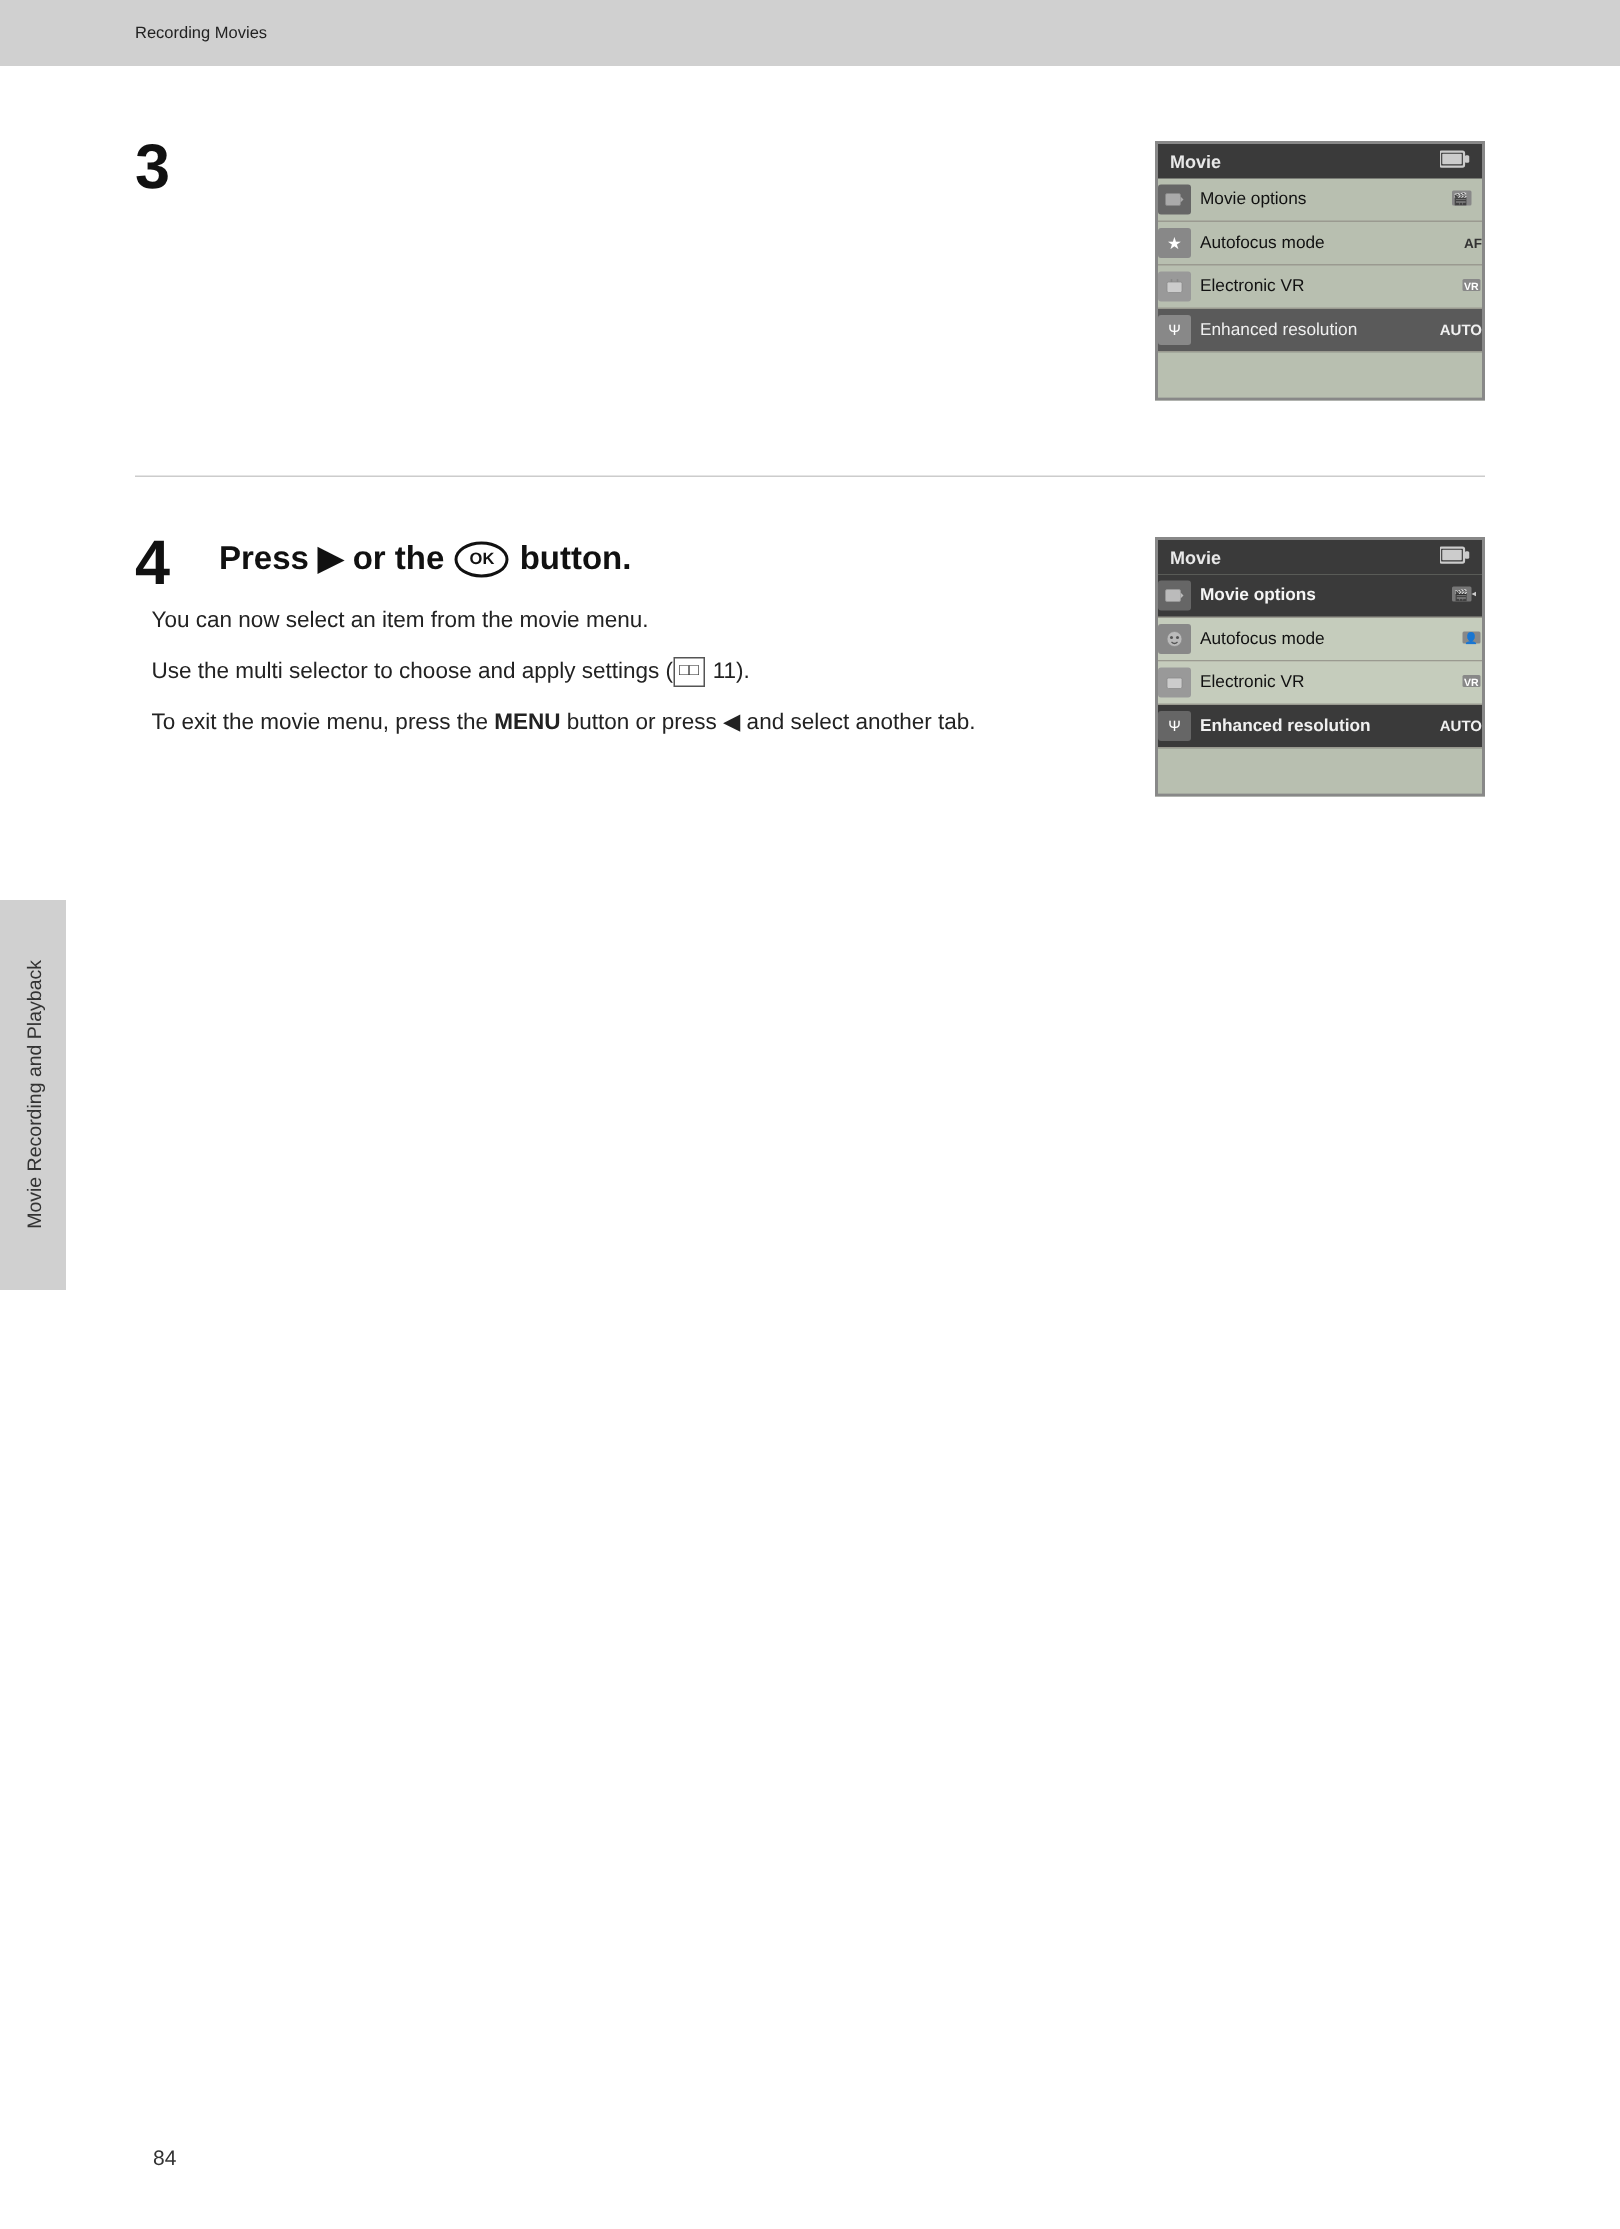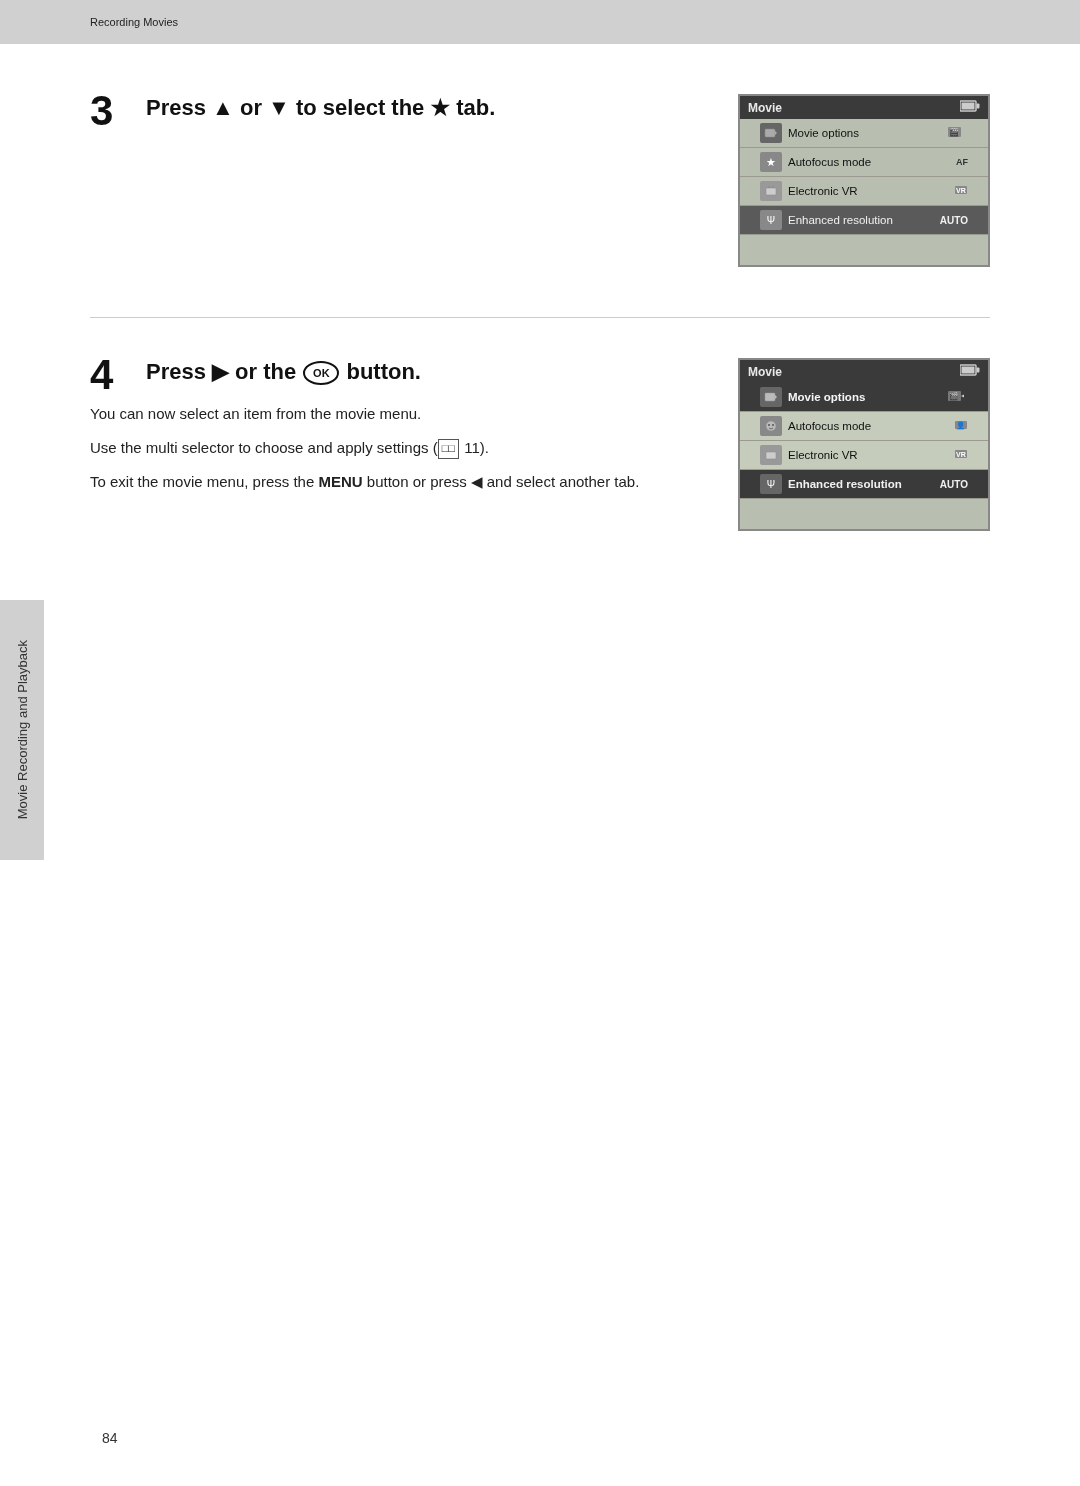--- a/index.html
+++ b/index.html
@@ -65,30 +65,30 @@
       color: #111;
       line-height: 1.3;
       margin-bottom: 16px;
     }
 
     .step-body {
       font-size: 15px;
       font-family: Arial, sans-serif;
       color: #222;
       line-height: 1.6;
-      margin-left: 0;
+      margin-left: 11px;
     }
 
     .step-body p {
       margin-bottom: 10px;
     }
 
     
     .lcd-screen {
-      width: 252px;
+      width: 220px;
       min-height: 160px;
       background: #b8bfb0;
       border: 2px solid #888;
       flex-shrink: 0;
       font-family: Arial, sans-serif;
       font-size: 12px;
       overflow: hidden;
     }
 
     .lcd-title-bar {
@@ -98,21 +98,21 @@
       font-size: 12px;
       font-weight: bold;
       display: flex;
       justify-content: space-between;
       align-items: center;
     }
 
     .lcd-row {
       display: flex;
       align-items: center;
-      padding: 4px 20px;
+      padding: 4px 0;
       border-bottom: 1px solid #9a9a90;
       min-height: 28px;
     }
 
     .lcd-row.highlighted {
       background: #5a5a5a;
     }
 
     .lcd-icon {
       width: 22px;
@@ -280,25 +280,20 @@
 <div class="top-bar">
   <span class="top-bar-title">Recording Movies</span>
 </div>
 
 <div class="content">
 
   <div class="step-section">
     <div class="step-left">
       <div class="step-heading-wrap">
         <span class="step-number">3</span>
-        <div class="step-heading-content">
-          <span class="step-heading">
-            Press <span class="tri-up"></span> or <span class="tri-down"></span> to select the ★ tab.
-          </span>
-        </div>
       </div>
     </div>
 
     <div class="lcd-screen">
       <div class="lcd-title-bar">
         <span class="lcd-title-text">Movie</span>
         <span>
           <svg width="20" height="12" viewBox="0 0 20 12">
             <rect x="0" y="1" width="16" height="10" rx="1" fill="none" stroke="#ccc" stroke-width="1.5"></rect>
             <rect x="16.5" y="3.5" width="3" height="5" rx="1" fill="#ccc"></rect>

